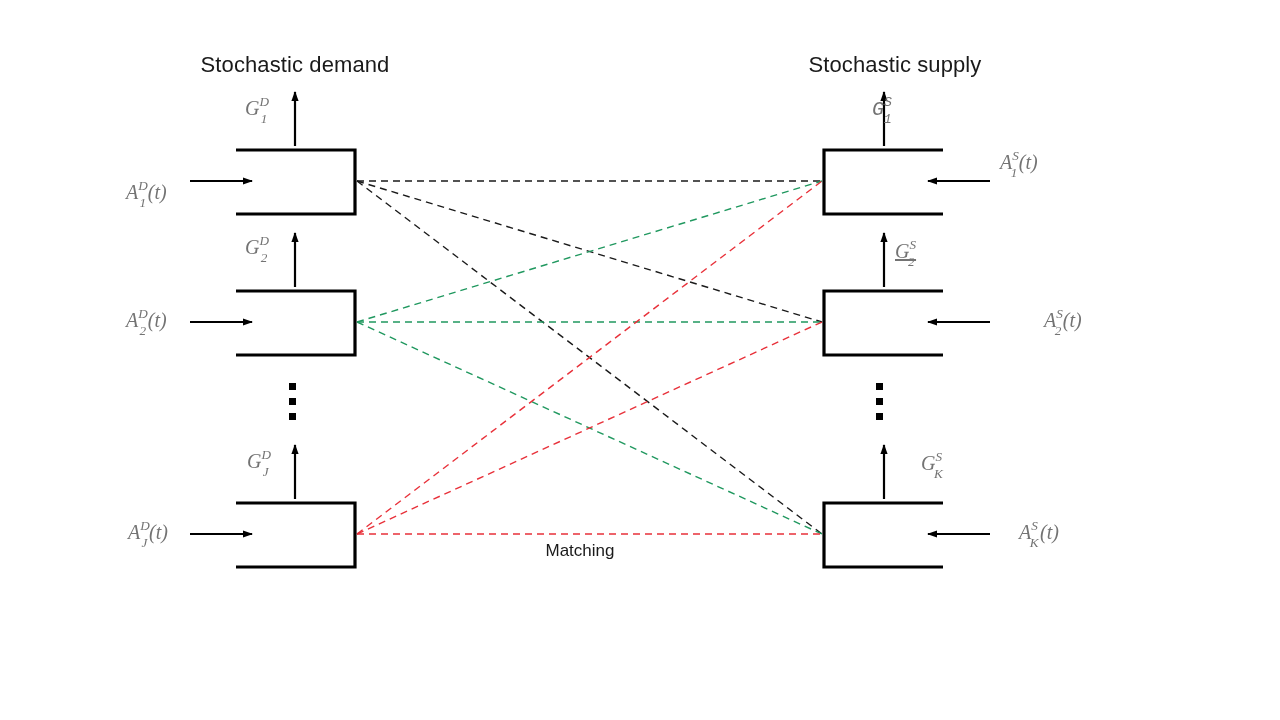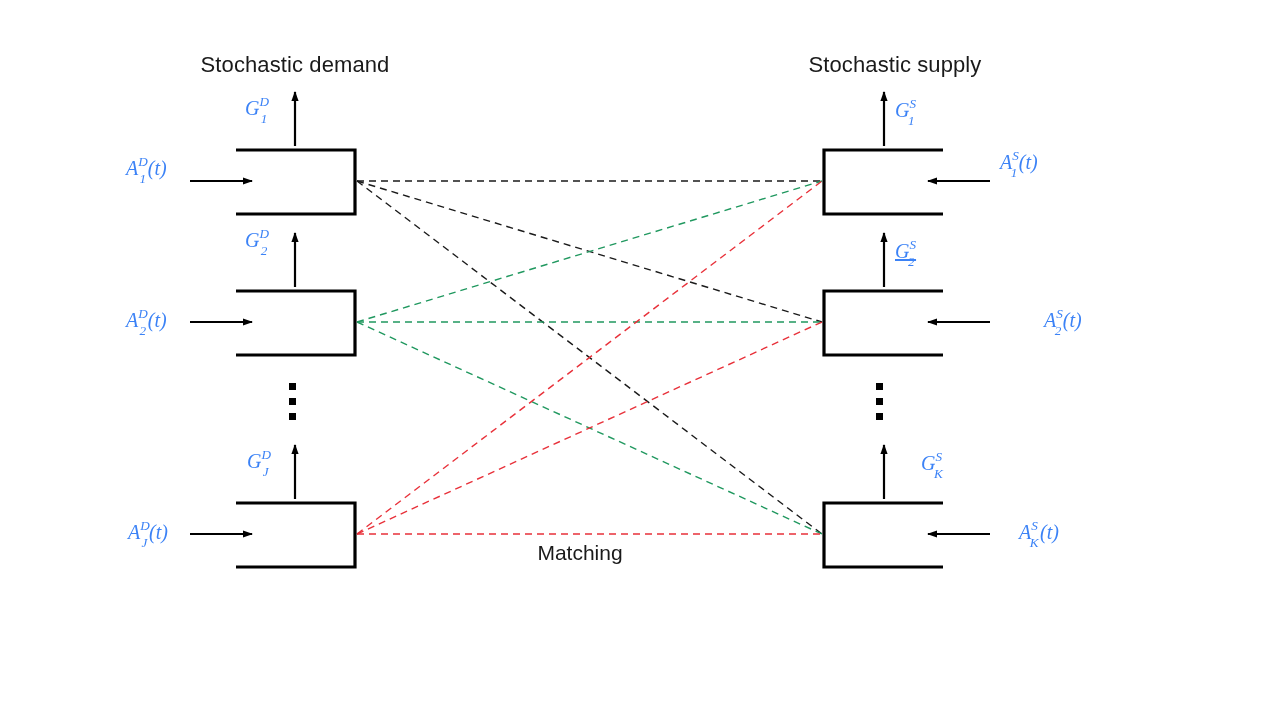--- a/index.html
+++ b/index.html
@@ -34,31 +34,31 @@
     font-family: "Liberation Sans", sans-serif;
     font-size: 22px;
     font-weight: 400;
     color: #1a1a1a;
     white-space: nowrap;
     text-align: center;
     letter-spacing: 0.1px;
   }
   .matching-label {
     font-family: "Liberation Sans", sans-serif;
-    font-size: 21px;
+    font-size: 17px;
     font-weight: 400;
     color: #1a1a1a;
     white-space: nowrap;
     text-align: center;
   }
   .math {
     font-family: "Liberation Serif", serif;
     font-style: italic;
     font-size: 20px;
-    color: #3b82f6;
+    color: #737373;
     white-space: nowrap;
     line-height: 1;
   }
   .math sup, .math sub {
     font-size: 0.66em;
     font-style: italic;
     line-height: 0;
     position: relative;
   }
   .math sup { top: -0.12em; }
@@ -143,38 +143,38 @@
 <div class="overlay">
 
   <div class="abs col-title" style="left:170px; top:52px; width:250px;">Stochastic demand</div>
   <div class="abs col-title" style="left:770px; top:52px; width:250px;">Stochastic supply</div>
 
   <div class="abs matching-label" style="left:455px; top:541px; width:250px;">Matching</div>
 
   <div class="abs math" style="left:245px; top:98px;">
     <span>G</span><sup>D</sup><sub>1</sub>
   </div>
-  <div class="abs math" style="left:245px; top:230px;">
+  <div class="abs math" style="left:245px; top:237px;">
     <span>G</span><sup>D</sup><sub>2</sub>
   </div>
   <div class="abs math" style="left:247px; top:451px;">
     <span>G</span><sup>D</sup><sub>J</sub>
   </div>
 
-  <div class="abs math" style="left:895px; top:100px;">
+  <div class="abs math" style="left:872px; top:100px;font-family:Liberation Mono, monospace;">
     <span>G</span><sup>S</sup><sub>1</sub>
   </div>
   <div class="abs math" style="left:895px; top:241px;text-decoration:underline;">
     <span>G</span><sup>S</sup><sub>2</sub>
   </div>
   <div class="abs math" style="left:921px; top:453px;">
     <span>G</span><sup>S</sup><sub>K</sub>
   </div>
 
-  <div class="abs math" style="left:126px; top:158px;">
+  <div class="abs math" style="left:126px; top:182px;">
     <span>A</span><sup>D</sup><sub>1</sub><span class="paren">(t)</span>
   </div>
   <div class="abs math" style="left:126px; top:310px;">
     <span>A</span><sup>D</sup><sub>2</sub><span class="paren">(t)</span>
   </div>
   <div class="abs math" style="left:128px; top:522px;">
     <span>A</span><sup>D</sup><sub>J</sub><span class="paren">(t)</span>
   </div>
 
   <div class="abs math" style="left:1000px; top:152px;">

